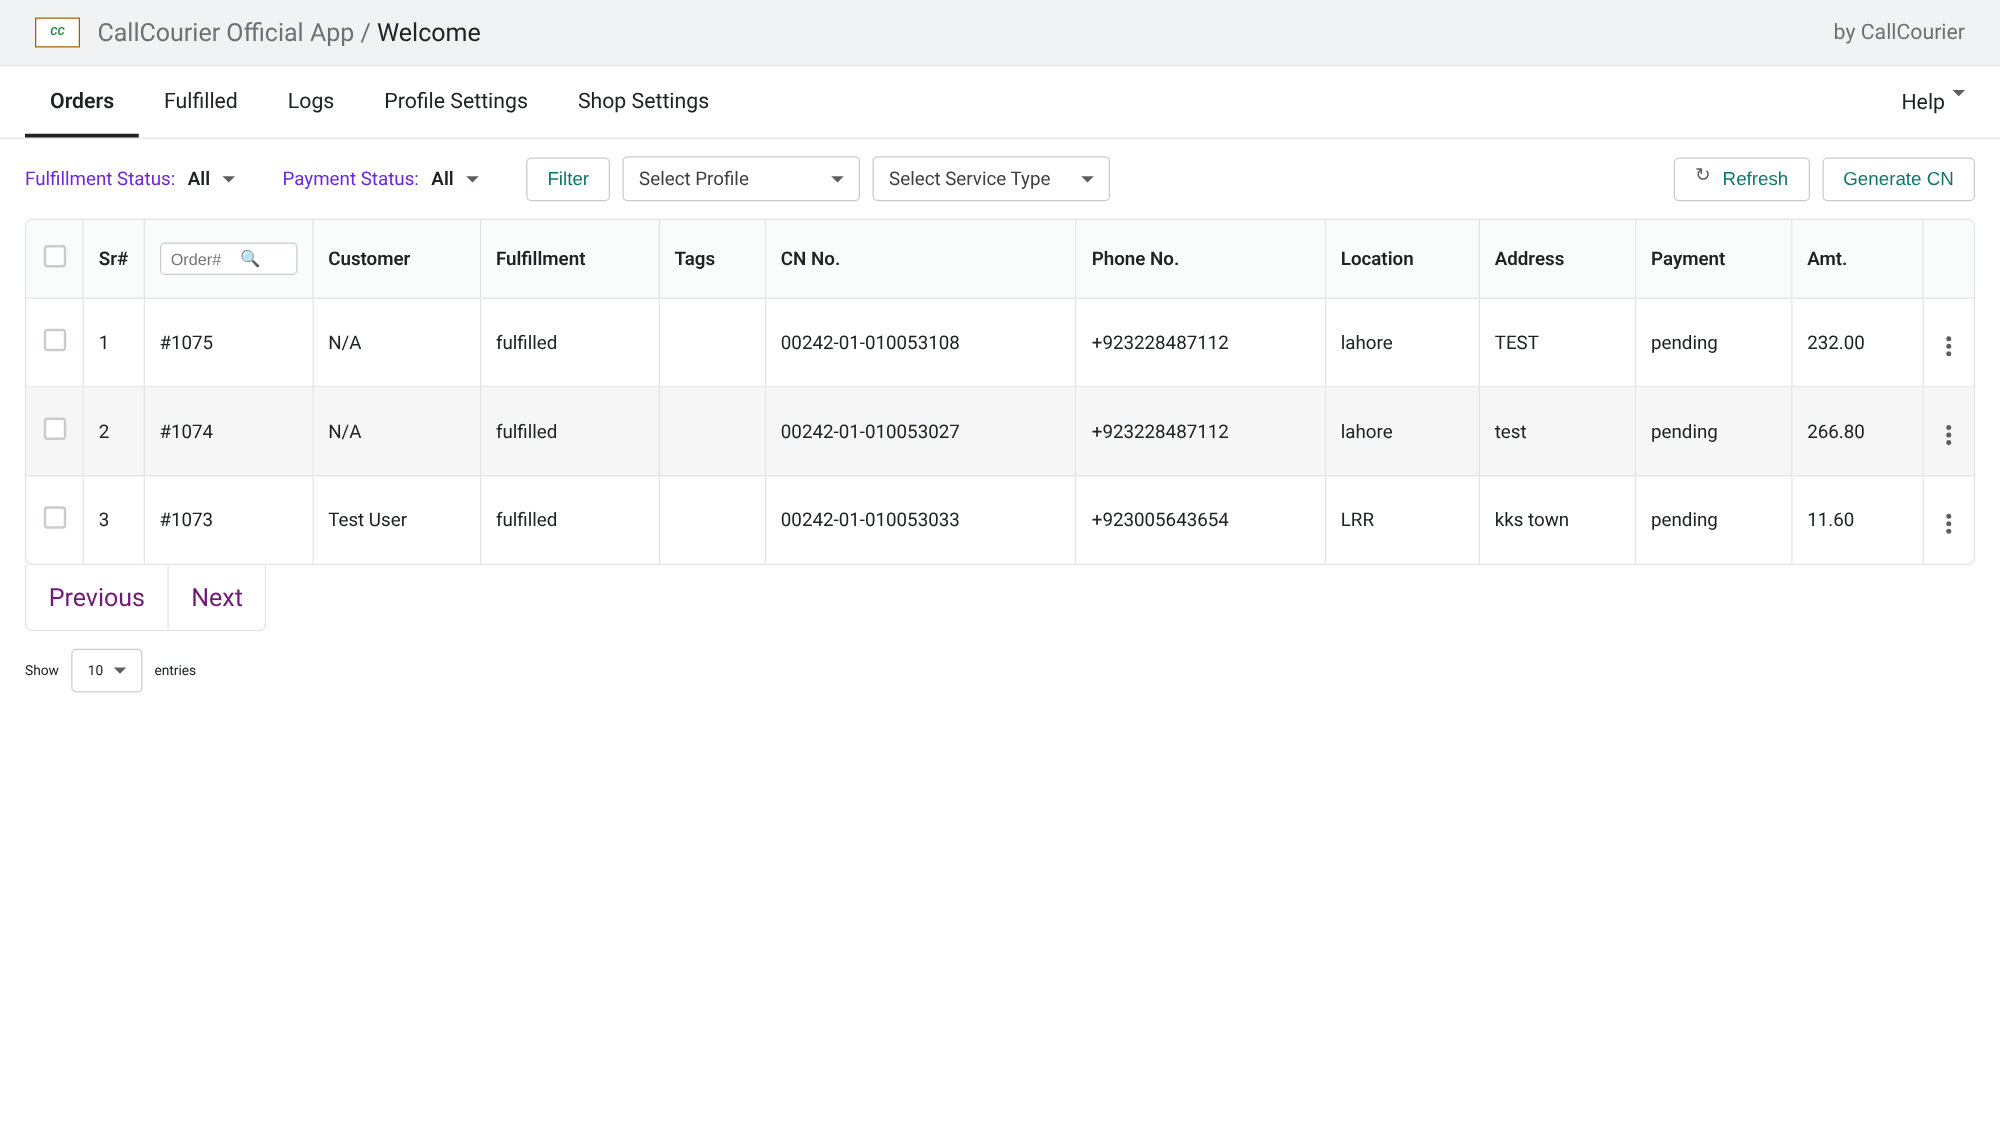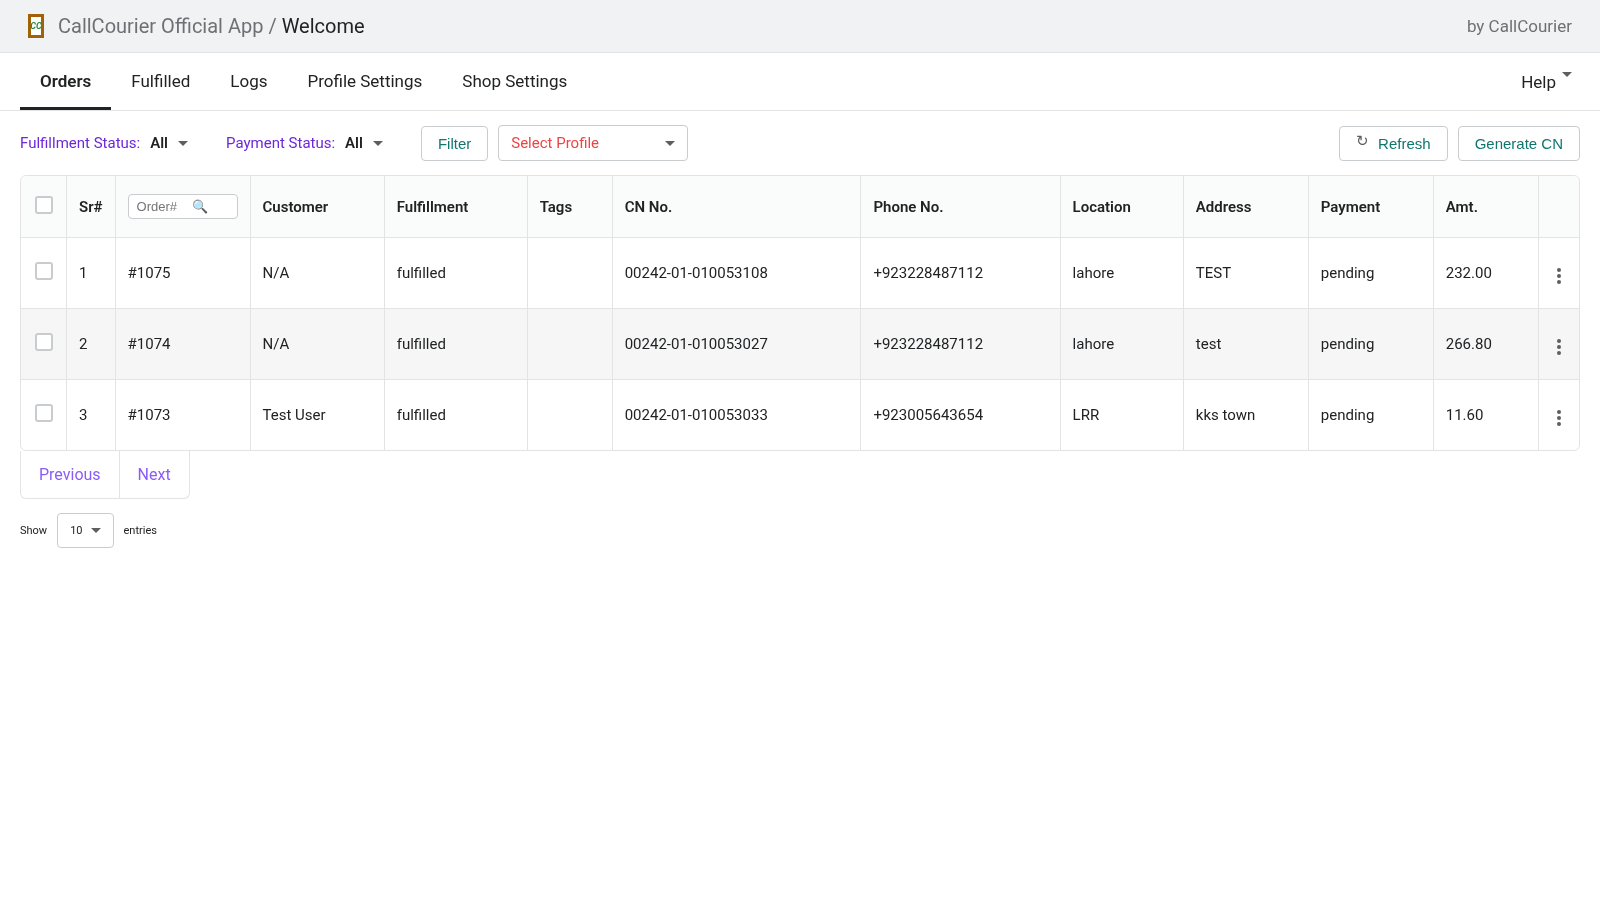--- a/index.html
+++ b/index.html
@@ -10,23 +10,23 @@
     font-size: 15px;
   }
   .topbar {
     background: #f1f2f3;
     border-bottom: 1px solid #e1e3e5;
     display: flex;
     align-items: center;
     padding: 14px 28px;
   }
   .logo {
-    width: 16px; height: 24px;
-    background: #fff;
-    border: 3px solid #a16207;
+    width: 36px; height: 24px;
+    background: #fff;
+    border: 1px solid #a16207;
     display: flex; align-items: center; justify-content: center;
     margin-right: 14px;
     font-size: 9px;
     color: #2a8a3f;
     font-weight: bold;
     font-style: italic;
   }
   .breadcrumb { flex: 1; color: #6d7175; font-size: 20px; }
   .breadcrumb .current { color: #202223; }
   .byline { color: #6d7175; font-size: 17px; }
@@ -83,21 +83,21 @@
     align-items: center;
     gap: 8px;
     color: #0f766e;
   }
   .select-like {
     background: #fff;
     border: 1px solid #c9cccf;
     border-radius: 4px;
     padding: 8px 12px;
     font-size: 15px;
-    color: #ef4444;
+    color: #404040;
     cursor: pointer;
     display: inline-flex;
     align-items: center;
     justify-content: space-between;
     min-width: 190px;
   }
   .toolbar-spacer { flex: 1; }
 
   .refresh-icon {
     width: 14px; height: 14px; display: inline-block; position: relative;
@@ -175,22 +175,22 @@
   .pagination {
     display: flex;
     margin: 0 20px;
     border: 1px solid #e1e3e5;
     border-top: none;
     border-radius: 0 0 6px 6px;
     width: fit-content;
   }
   .pagination .pbtn {
     padding: 14px 18px;
-    font-size: 16px;
-    color: #8b5cf6;
+    font-size: 20px;
+    color: #701a75;
     cursor: pointer;
     border-right: 1px solid #e1e3e5;
   }
   .pagination .pbtn:last-child { border-right: none; }
 
   .entries-row {
     display: flex; align-items: center; gap: 10px;
     padding: 14px 20px;
     font-size: 11px;
   }
@@ -235,20 +235,24 @@
     <span class="caret"></span>
   </div>
   <div class="status-drop">
     <span class="filter-label">Payment Status: </span>
     <span class="filter-value">All</span>
     <span class="caret"></span>
   </div>
   <button class="btn">Filter</button>
   <div class="select-like">
     <span>Select Profile</span>
+    <span class="caret"></span>
+  </div>
+  <div class="select-like">
+    <span>Select Service Type</span>
     <span class="caret"></span>
   </div>
   <div class="toolbar-spacer"></div>
   <button class="btn">
     <span class="refresh-icon"></span>
     <span>Refresh</span>
   </button>
   <button class="btn">Generate CN</button>
 </div>
 

